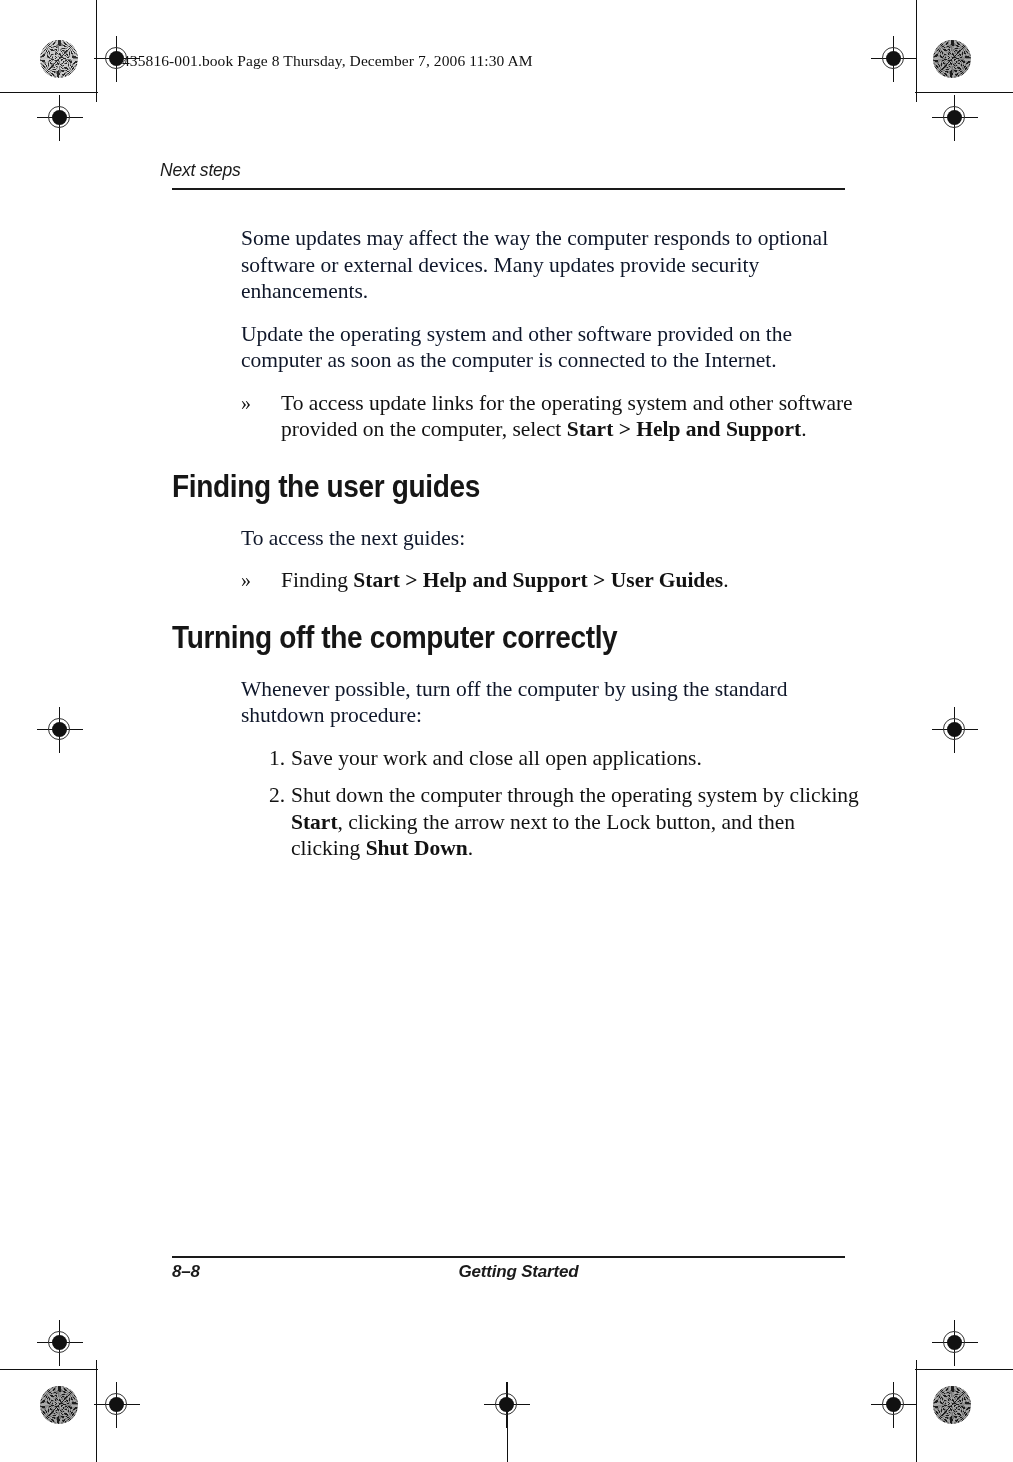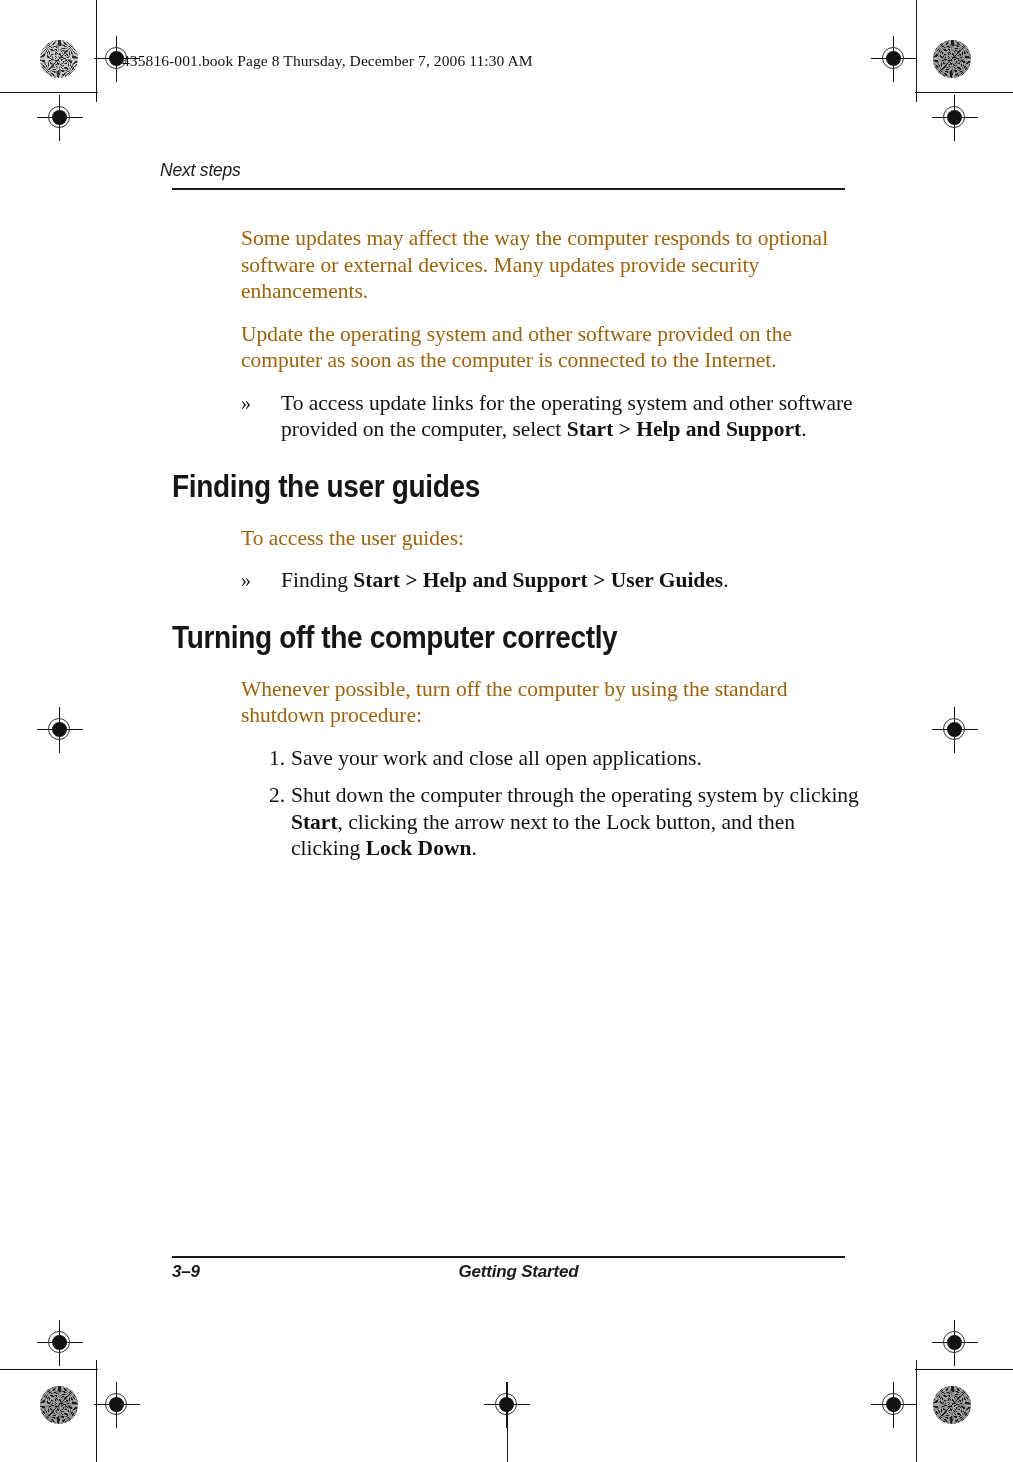--- a/index.html
+++ b/index.html
@@ -116,21 +116,21 @@
     left: 172px;
     top: 225px;
     width: 690px;
   }
 
   p.body {
     margin: 0 0 16px 0;
     padding-left: 69px;
     font-size: 21.5px;
     line-height: 26.5px;
-    color: #a16207;
+    color: #0f172a;
     text-align: left;
   }
 
   h2.section {
     margin: 26px 0 22px 0;
     padding-left: 0px;
     font-family: "Liberation Sans", "DejaVu Sans", sans-serif;
     font-weight: bold;
     font-size: 30.5px;
     line-height: 34px;
@@ -312,40 +312,40 @@
 
     <ul class="chev">
       <li>
         <span class="chev-mark">»</span><span>To access update links for the operating system and other software provided on the computer, select </span><b>Start &gt; Help and Support</b><span>.</span>
       </li>
     </ul>
 
     <h2 class="section">Finding the user guides</h2>
 
 
-    <p class="body">To access the user guides:</p>
+    <p class="body">To access the next guides:</p>
 
     <ul class="chev">
       <li>
         <span class="chev-mark">»</span><span>Finding </span><b>Start &gt; Help and Support &gt; User Guides</b><span>.</span>
       </li>
     </ul>
 
     <h2 class="section">Turning off the computer correctly</h2>
 
     <p class="body">Whenever possible, turn off the computer by using the standard shutdown procedure:</p>
 
     <ol class="steps">
       <li>
         <span class="num">1.</span><span>Save your work and close all open applications.</span><b></b><span></span><b></b><span></span>
       </li>
       <li>
-        <span class="num">2.</span><span>Shut down the computer through the operating system by clicking </span><b>Start</b><span>, clicking the arrow next to the Lock button, and then clicking </span><b>Lock Down</b><span>.</span>
+        <span class="num">2.</span><span>Shut down the computer through the operating system by clicking </span><b>Start</b><span>, clicking the arrow next to the Lock button, and then clicking </span><b>Shut Down</b><span>.</span>
       </li>
     </ol>
 
   </div>
 
   <div class="foot-rule"></div>
-  <div class="foot foot-left">3–9</div>
+  <div class="foot foot-left">8–8</div>
   <div class="foot foot-right">Getting Started</div>
 
 </div>
 
 </body></html>

